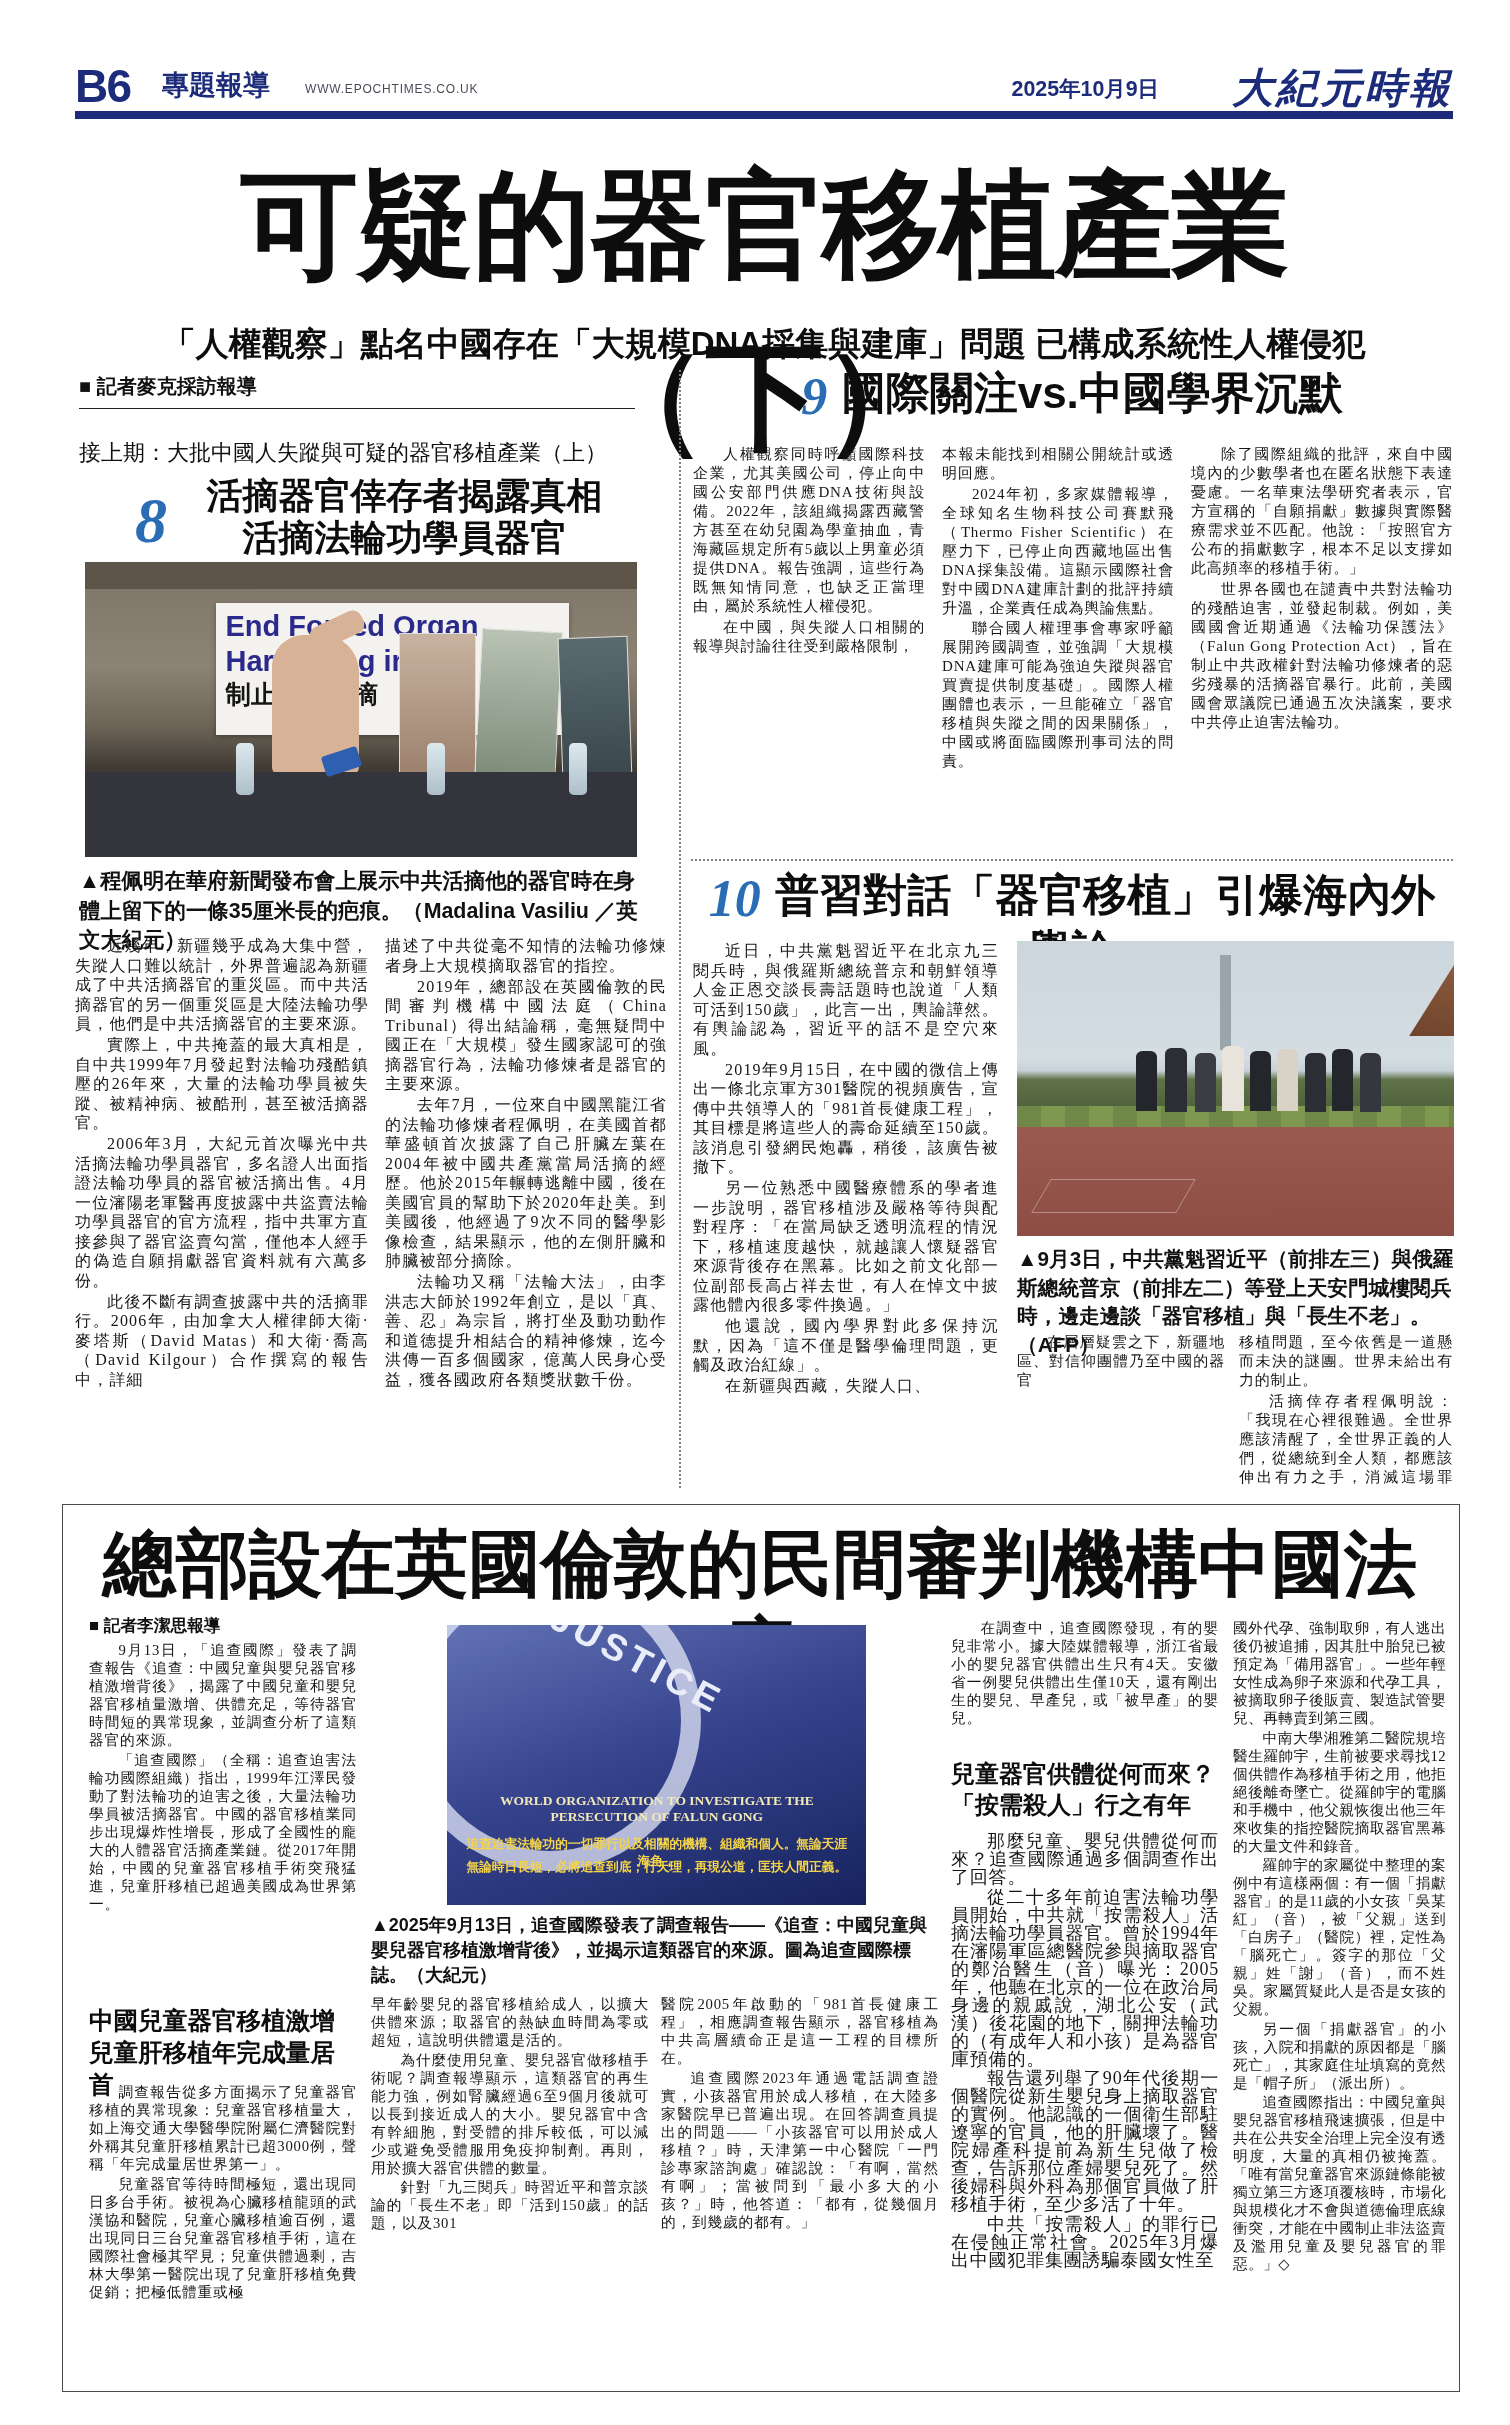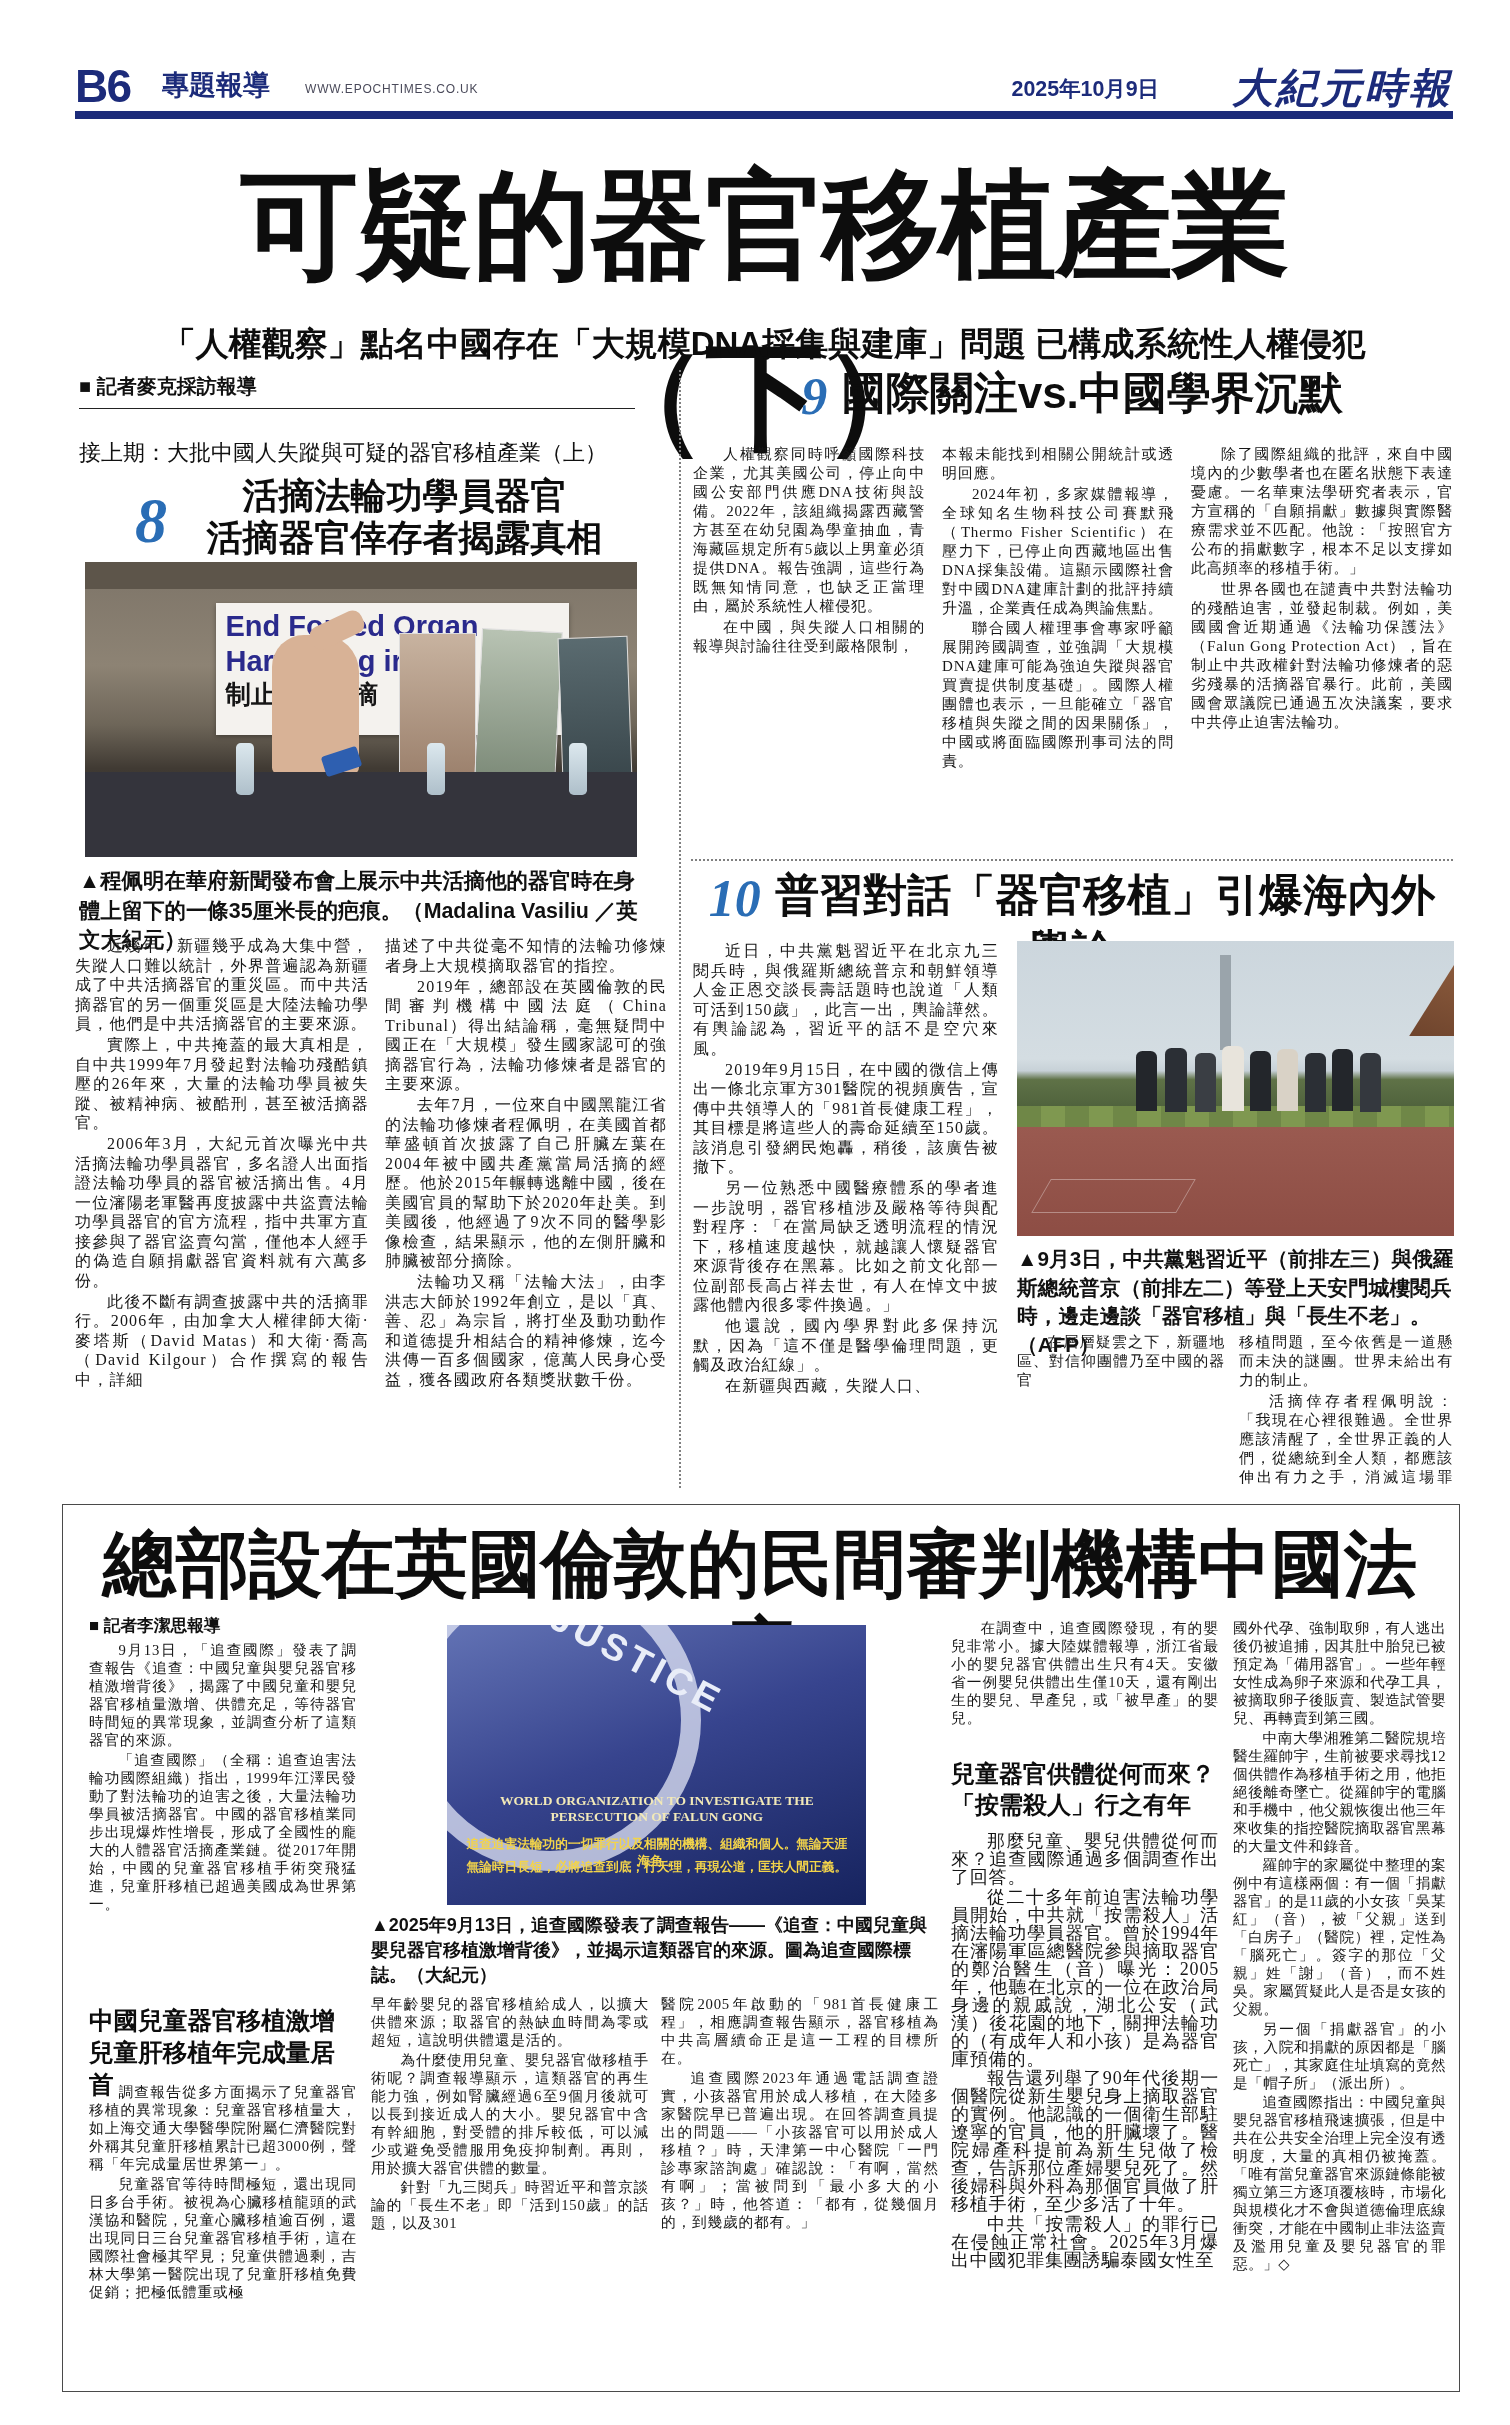--- a/index.html
+++ b/index.html
@@ -43,22 +43,22 @@
 
 <div class="abs vdots" style="left:679px;top:370px;height:1118px;"></div>
 
 <div class="abs byline" style="left:79px;top:373px;width:556px;font-size:20px;">■ 記者麥克採訪報導</div>
 
 <div class="abs" style="left:79px;top:438px;width:572px;font-size:22px;font-weight:500;">接上期：大批中國人失蹤與可疑的器官移植產業（上）</div>
 
 <div class="abs" style="left:103px;top:475px;width:524px;">
   <span class="secnum" style="position:absolute;left:32px;top:14.3px;font-size:64px;">8</span>
   <div class="sectitle" style="position:absolute;left:87px;top:0;width:429px;text-align:center;font-size:36px;">
+    <div>活摘器官倖存者揭露真相</div>
     <div>活摘法輪功學員器官</div>
-    <div>活摘器官倖存者揭露真相</div>
   </div>
 </div>
 
 <div class="abs photo" style="left:85px;top:562px;width:552px;height:295px;background:linear-gradient(180deg,#7d7468 0%,#8d8374 35%,#6e6659 55%,#403a33 70%,#2f2c2c 100%);">
   <div style="position:absolute;left:0;top:0;width:100%;height:27px;background:#5d554a;"></div>
   <div style="position:absolute;left:131px;top:41px;width:334px;height:119px;background:#f4f2ee;box-shadow:0 1.6px 4.8px rgba(0,0,0,.35);padding:6.4px 9.5px;">
     <div style="color:#2a2a8c;font-weight:800;font-size:29px;line-height:1.2;">End Forced Organ</div>
     <div style="color:#2a2a8c;font-weight:800;font-size:29px;line-height:1.2;">Harvesting in</div>
     <div style="color:#151515;font-weight:900;font-size:25.4px;line-height:1.25;">制止中共活摘</div>
   </div>

